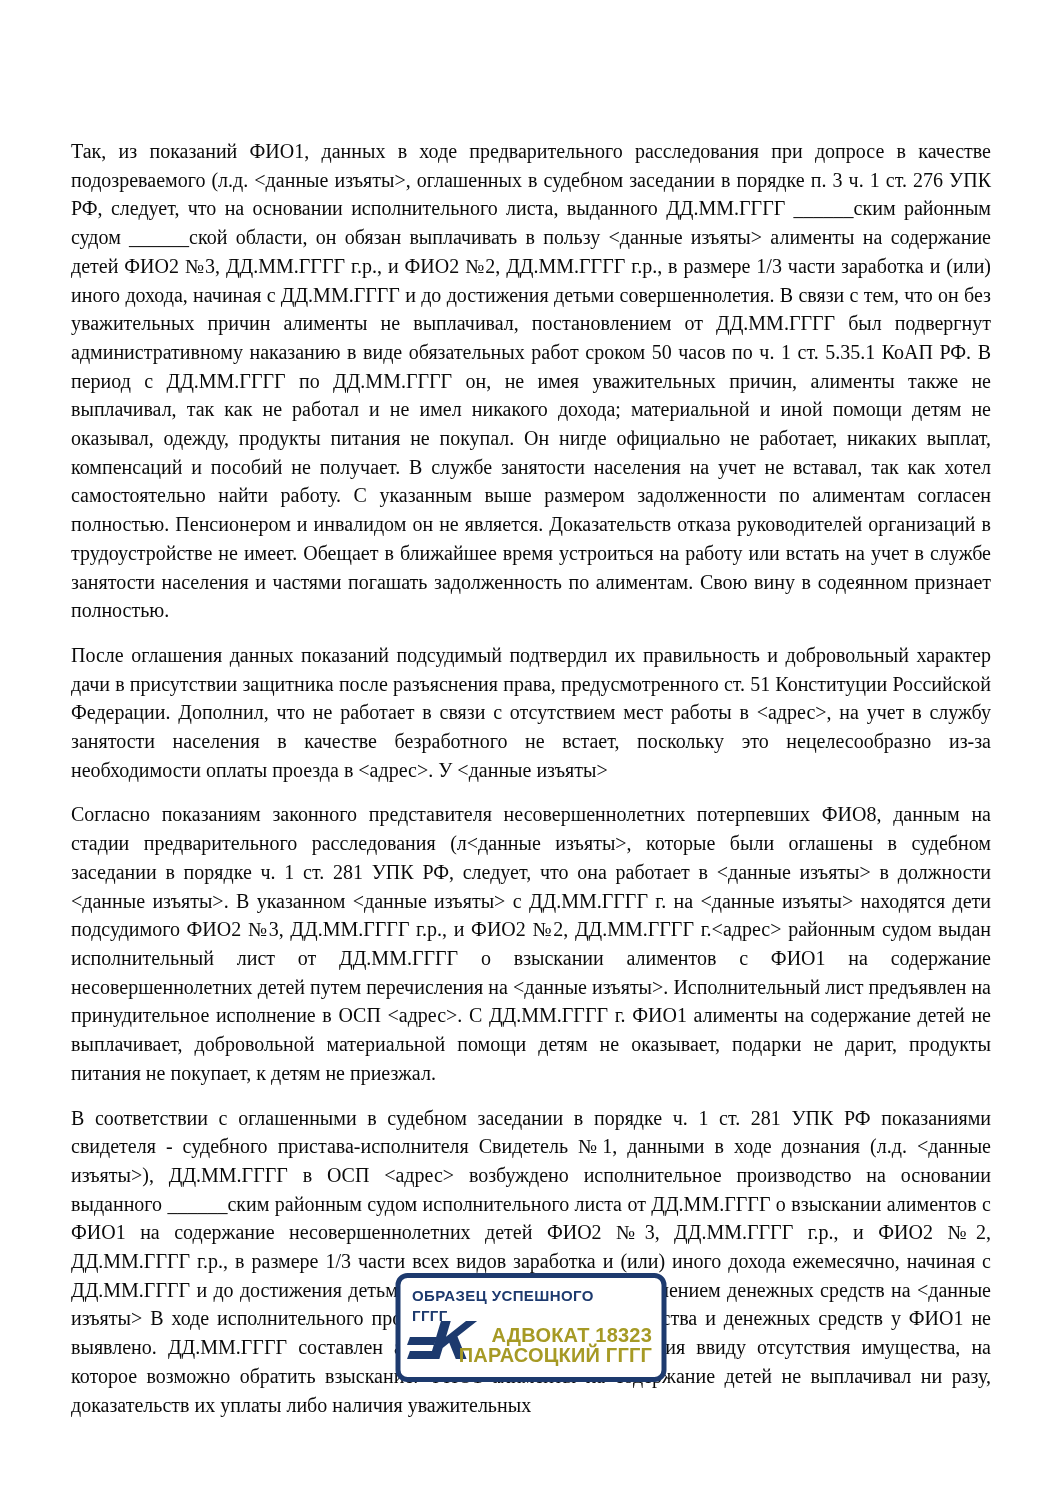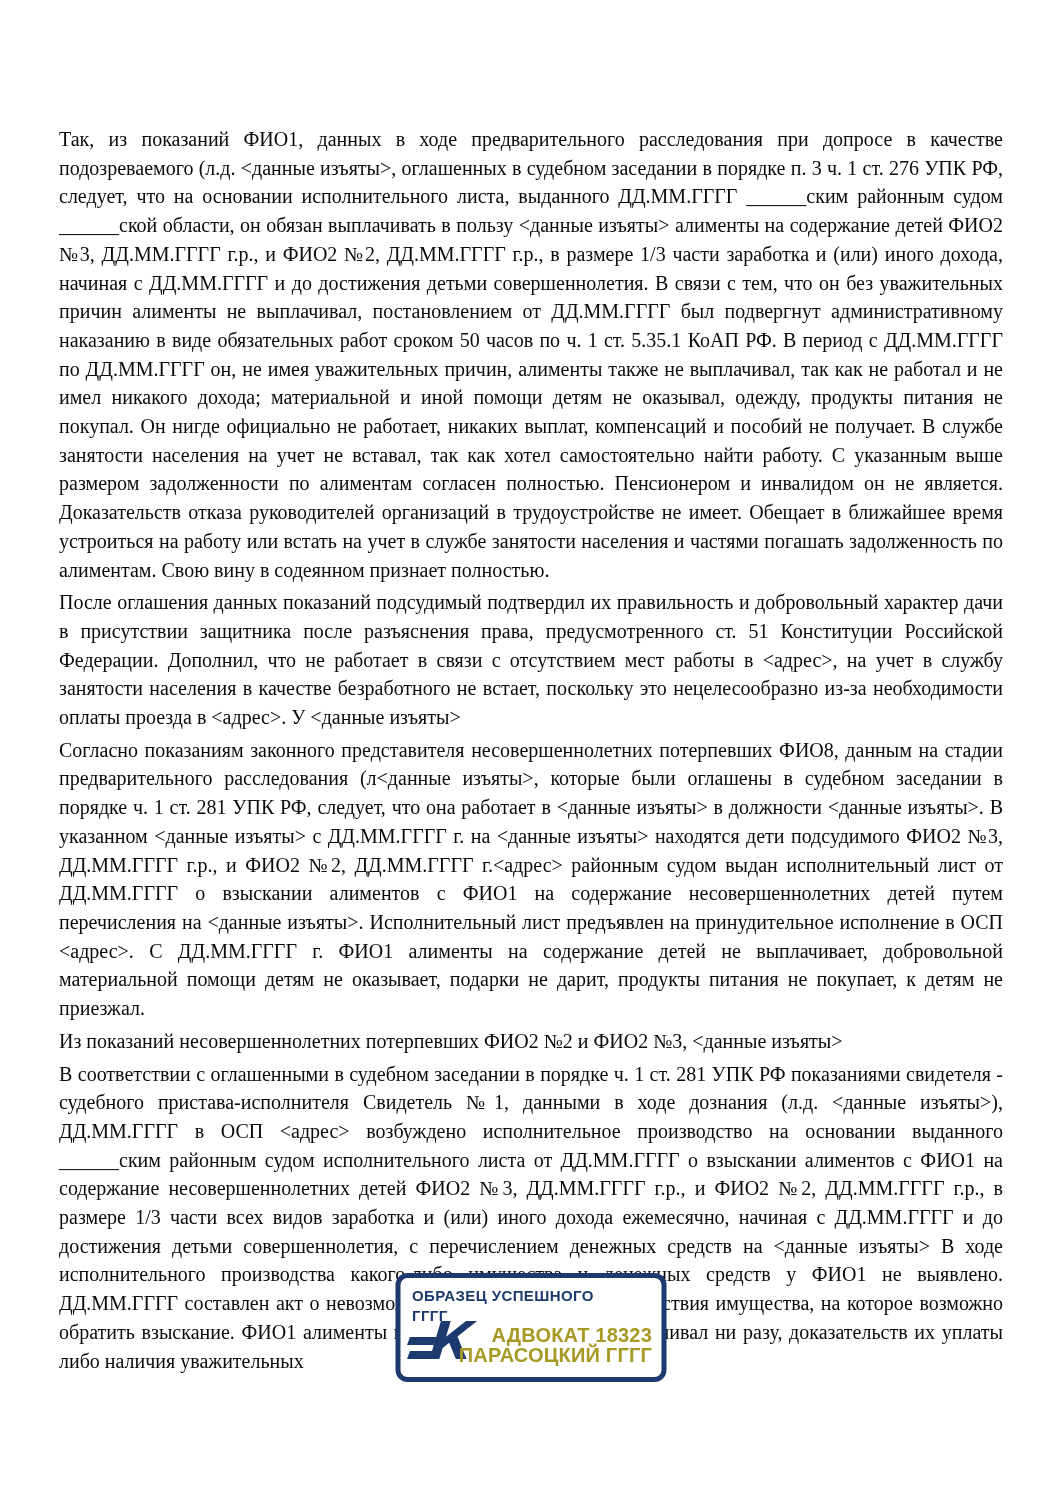--- a/index.html
+++ b/index.html
@@ -23,21 +23,21 @@
   }
   .doc{
     padding:121px 54px 0 55px;
     color:var(--ink);
     font-size:20px;
     line-height:28.7px;
     text-align:justify;
     text-align-last:left;
   }
   .para{
-    margin:4px;
+    margin:16px;
   }
   
   .stamp{
     position:absolute;
     top:1273px;
     left:50%;
     transform:translateX(-50%);
     width:271px;
     height:109px;
     background:#ffffff;
@@ -103,21 +103,20 @@
 </style>
 </head>
 <body>
 
 <div class="page">
 
   <main class="doc" id="doc-body">
       <p class="para">Так, из показаний ФИО1, данных в ходе предварительного расследования при допросе в качестве подозреваемого (л.д. &lt;данные изъяты&gt;, оглашенных в судебном заседании в порядке п. 3 ч. 1 ст. 276 УПК РФ, следует, что на основании исполнительного листа, выданного ДД.ММ.ГГГГ ______ским районным судом ______ской области, он обязан выплачивать в пользу &lt;данные изъяты&gt; алименты на содержание детей ФИО2 №3, ДД.ММ.ГГГГ г.р., и ФИО2 №2, ДД.ММ.ГГГГ г.р., в размере 1/3 части заработка и (или) иного дохода, начиная с ДД.ММ.ГГГГ и до достижения детьми совершеннолетия. В связи с тем, что он без уважительных причин алименты не выплачивал, постановлением от ДД.ММ.ГГГГ был подвергнут административному наказанию в виде обязательных работ сроком 50 часов по ч. 1 ст. 5.35.1 КоАП РФ. В период с ДД.ММ.ГГГГ по ДД.ММ.ГГГГ он, не имея уважительных причин, алименты также не выплачивал, так как не работал и не имел никакого дохода; материальной и иной помощи детям не оказывал, одежду, продукты питания не покупал. Он нигде официально не работает, никаких выплат, компенсаций и пособий не получает. В службе занятости населения на учет не вставал, так как хотел самостоятельно найти работу. С указанным выше размером задолженности по алиментам согласен полностью. Пенсионером и инвалидом он не является. Доказательств отказа руководителей организаций в трудоустройстве не имеет. Обещает в ближайшее время устроиться на работу или встать на учет в службе занятости населения и частями погашать задолженность по алиментам. Свою вину в содеянном признает полностью.</p>
       <p class="para">После оглашения данных показаний подсудимый подтвердил их правильность и добровольный характер дачи в присутствии защитника после разъяснения права, предусмотренного ст. 51 Конституции Российской Федерации. Дополнил, что не работает в связи с отсутствием мест работы в &lt;адрес&gt;, на учет в службу занятости населения в качестве безработного не встает, поскольку это нецелесообразно из-за необходимости оплаты проезда в &lt;адрес&gt;. У &lt;данные изъяты&gt;</p>
       <p class="para">Согласно показаниям законного представителя несовершеннолетних потерпевших ФИО8, данным на стадии предварительного расследования (л&lt;данные изъяты&gt;, которые были оглашены в судебном заседании в порядке ч. 1 ст. 281 УПК РФ, следует, что она работает в &lt;данные изъяты&gt; в должности &lt;данные изъяты&gt;. В указанном &lt;данные изъяты&gt; с ДД.ММ.ГГГГ г. на &lt;данные изъяты&gt; находятся дети подсудимого ФИО2 №3, ДД.ММ.ГГГГ г.р., и ФИО2 №2, ДД.ММ.ГГГГ г.&lt;адрес&gt; районным судом выдан исполнительный лист от ДД.ММ.ГГГГ о взыскании алиментов с ФИО1 на содержание несовершеннолетних детей путем перечисления на &lt;данные изъяты&gt;. Исполнительный лист предъявлен на принудительное исполнение в ОСП &lt;адрес&gt;. С ДД.ММ.ГГГГ г. ФИО1 алименты на содержание детей не выплачивает, добровольной материальной помощи детям не оказывает, подарки не дарит, продукты питания не покупает, к детям не приезжал.</p>
-      <p class="para">Из показаний несовершеннолетних потерпевших ФИО2 №2 и ФИО2 №3, &lt;данные изъяты&gt;</p>
       <p class="para">В соответствии с оглашенными в судебном заседании в порядке ч. 1 ст. 281 УПК РФ показаниями свидетеля - судебного пристава-исполнителя Свидетель №1, данными в ходе дознания (л.д. &lt;данные изъяты&gt;), ДД.ММ.ГГГГ в ОСП &lt;адрес&gt; возбуждено исполнительное производство на основании выданного ______ским районным судом исполнительного листа от ДД.ММ.ГГГГ о взыскании алиментов с ФИО1 на содержание несовершеннолетних детей ФИО2 №3, ДД.ММ.ГГГГ г.р., и ФИО2 №2, ДД.ММ.ГГГГ г.р., в размере 1/3 части всех видов заработка и (или) иного дохода ежемесячно, начиная с ДД.ММ.ГГГГ и до достижения детьми совершеннолетия, с перечислением денежных средств на &lt;данные изъяты&gt; В ходе исполнительного производства какого-либо имущества и денежных средств у ФИО1 не выявлено. ДД.ММ.ГГГГ составлен акт о невозможности взыскания ввиду отсутствия имущества, на которое возможно обратить взыскание. ФИО1 алименты на содержание детей не выплачивал ни разу, доказательств их уплаты либо наличия уважительных</p>
     </main>
 
   <div class="stamp">
     <div class="stamp-title-line l1">ОБРАЗЕЦ УСПЕШНОГО</div>
     <div class="stamp-title-line l2">ГГГГ</div>
 
     <div class="mark">
       <div class="bars">
         <div class="bar"></div>

